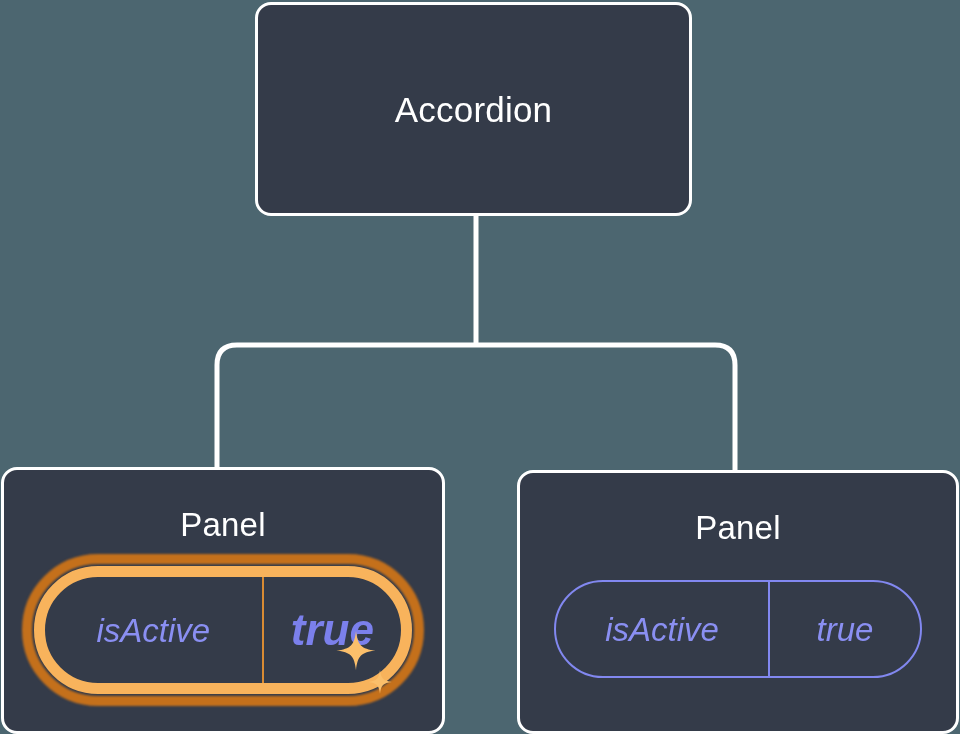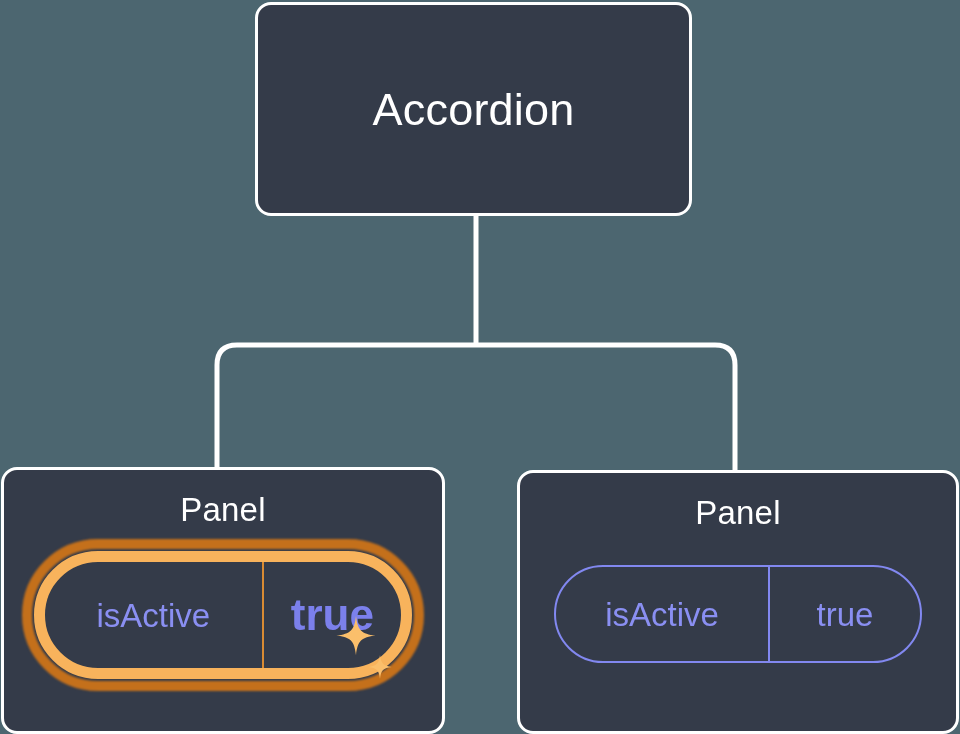--- a/index.html
+++ b/index.html
@@ -46,31 +46,31 @@
     top: 2px;
     width: 437px;
     height: 214px;
     display: flex;
     align-items: center;
     justify-content: center;
   }
 
   .node-title-root {
     color: #ffffff;
-    font-size: 45px;
+    font-size: 35px;
     font-weight: 400;
     letter-spacing: 0.2px;
     line-height: 1;
   }
 
   .node-child {
     top: 467px;
     width: 444px;
     height: 267px;
-    padding-top: 23px;
+    padding-top: 38px;
     box-sizing: border-box;
     display: flex;
     flex-direction: column;
     align-items: center;
   }
 
   .node-child-left  { left: 1px; }
   .node-child-right { left: 517px; top: 470px; width: 442px; height: 264px; }
 
   .node-title-child {
@@ -81,20 +81,21 @@
     margin: 0;
     letter-spacing: 0.2px;
   }
 
   
   .pill-wrap {
     position: relative;
     display: flex;
     align-items: center;
     justify-content: center;
+    font-style: italic;
   }
 
   .pill {
     display: flex;
     align-items: stretch;
     box-sizing: border-box;
     border-radius: 999px;
     background: transparent;
     overflow: hidden;
   }

